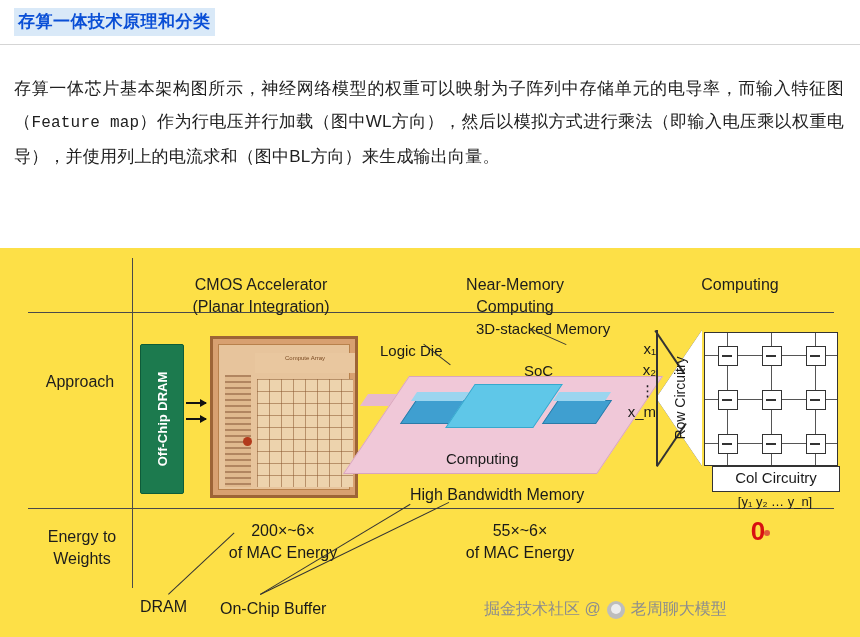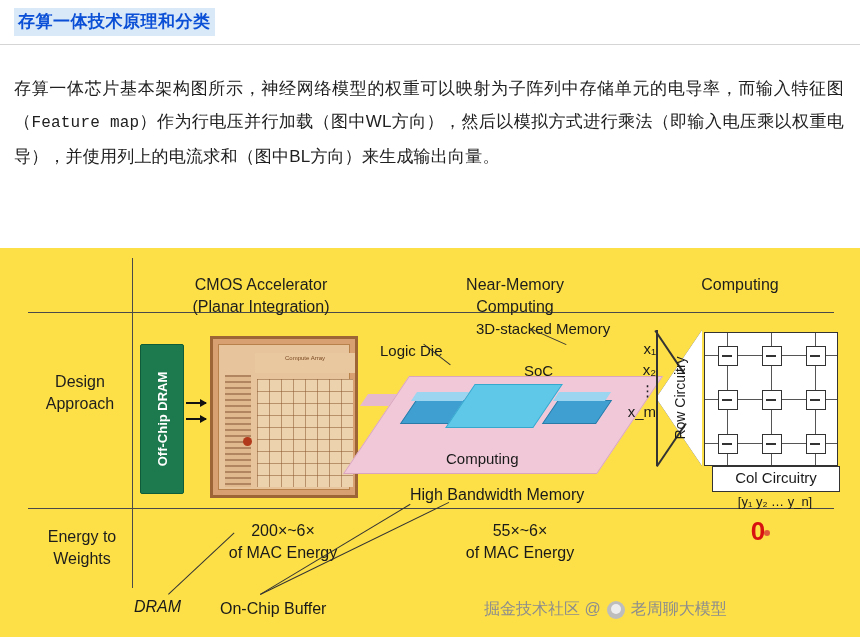--- a/index.html
+++ b/index.html
@@ -381,24 +381,23 @@
     left: 736px;
     top: 272px;
     width: 6px;
     height: 6px;
     border-radius: 50%;
     background: #e05a3a;
   }
   .leader { position: absolute; background: #333; height: 1px; transform-origin: 0 0; }
   .foot-dram {
     position: absolute;
-    left: 106px;
+    left: 112px;
     top: 340px;
     font-size: 16px;
-    font-style: italic;
   }
   .foot-buffer {
     position: absolute;
     left: 180px;
     top: 342px;
     font-size: 16px;
     margin-left: 12px;
   }
 
   
@@ -455,21 +454,20 @@
       </div>
       <div class="col-head near">
         <div>Near-Memory</div>
         <div>Computing</div>
       </div>
       <div class="col-head inmem">
         <div>Computing</div>
       </div>
 
       <div class="row-label design">
-        <div>Design</div>
         <div>Approach</div>
       </div>
       <div class="row-label energy">
         <div>Energy to</div>
         <div>Weights</div>
       </div>
 
       <div class="dram-bar">
         <span>Off-Chip DRAM</span>
       </div>

